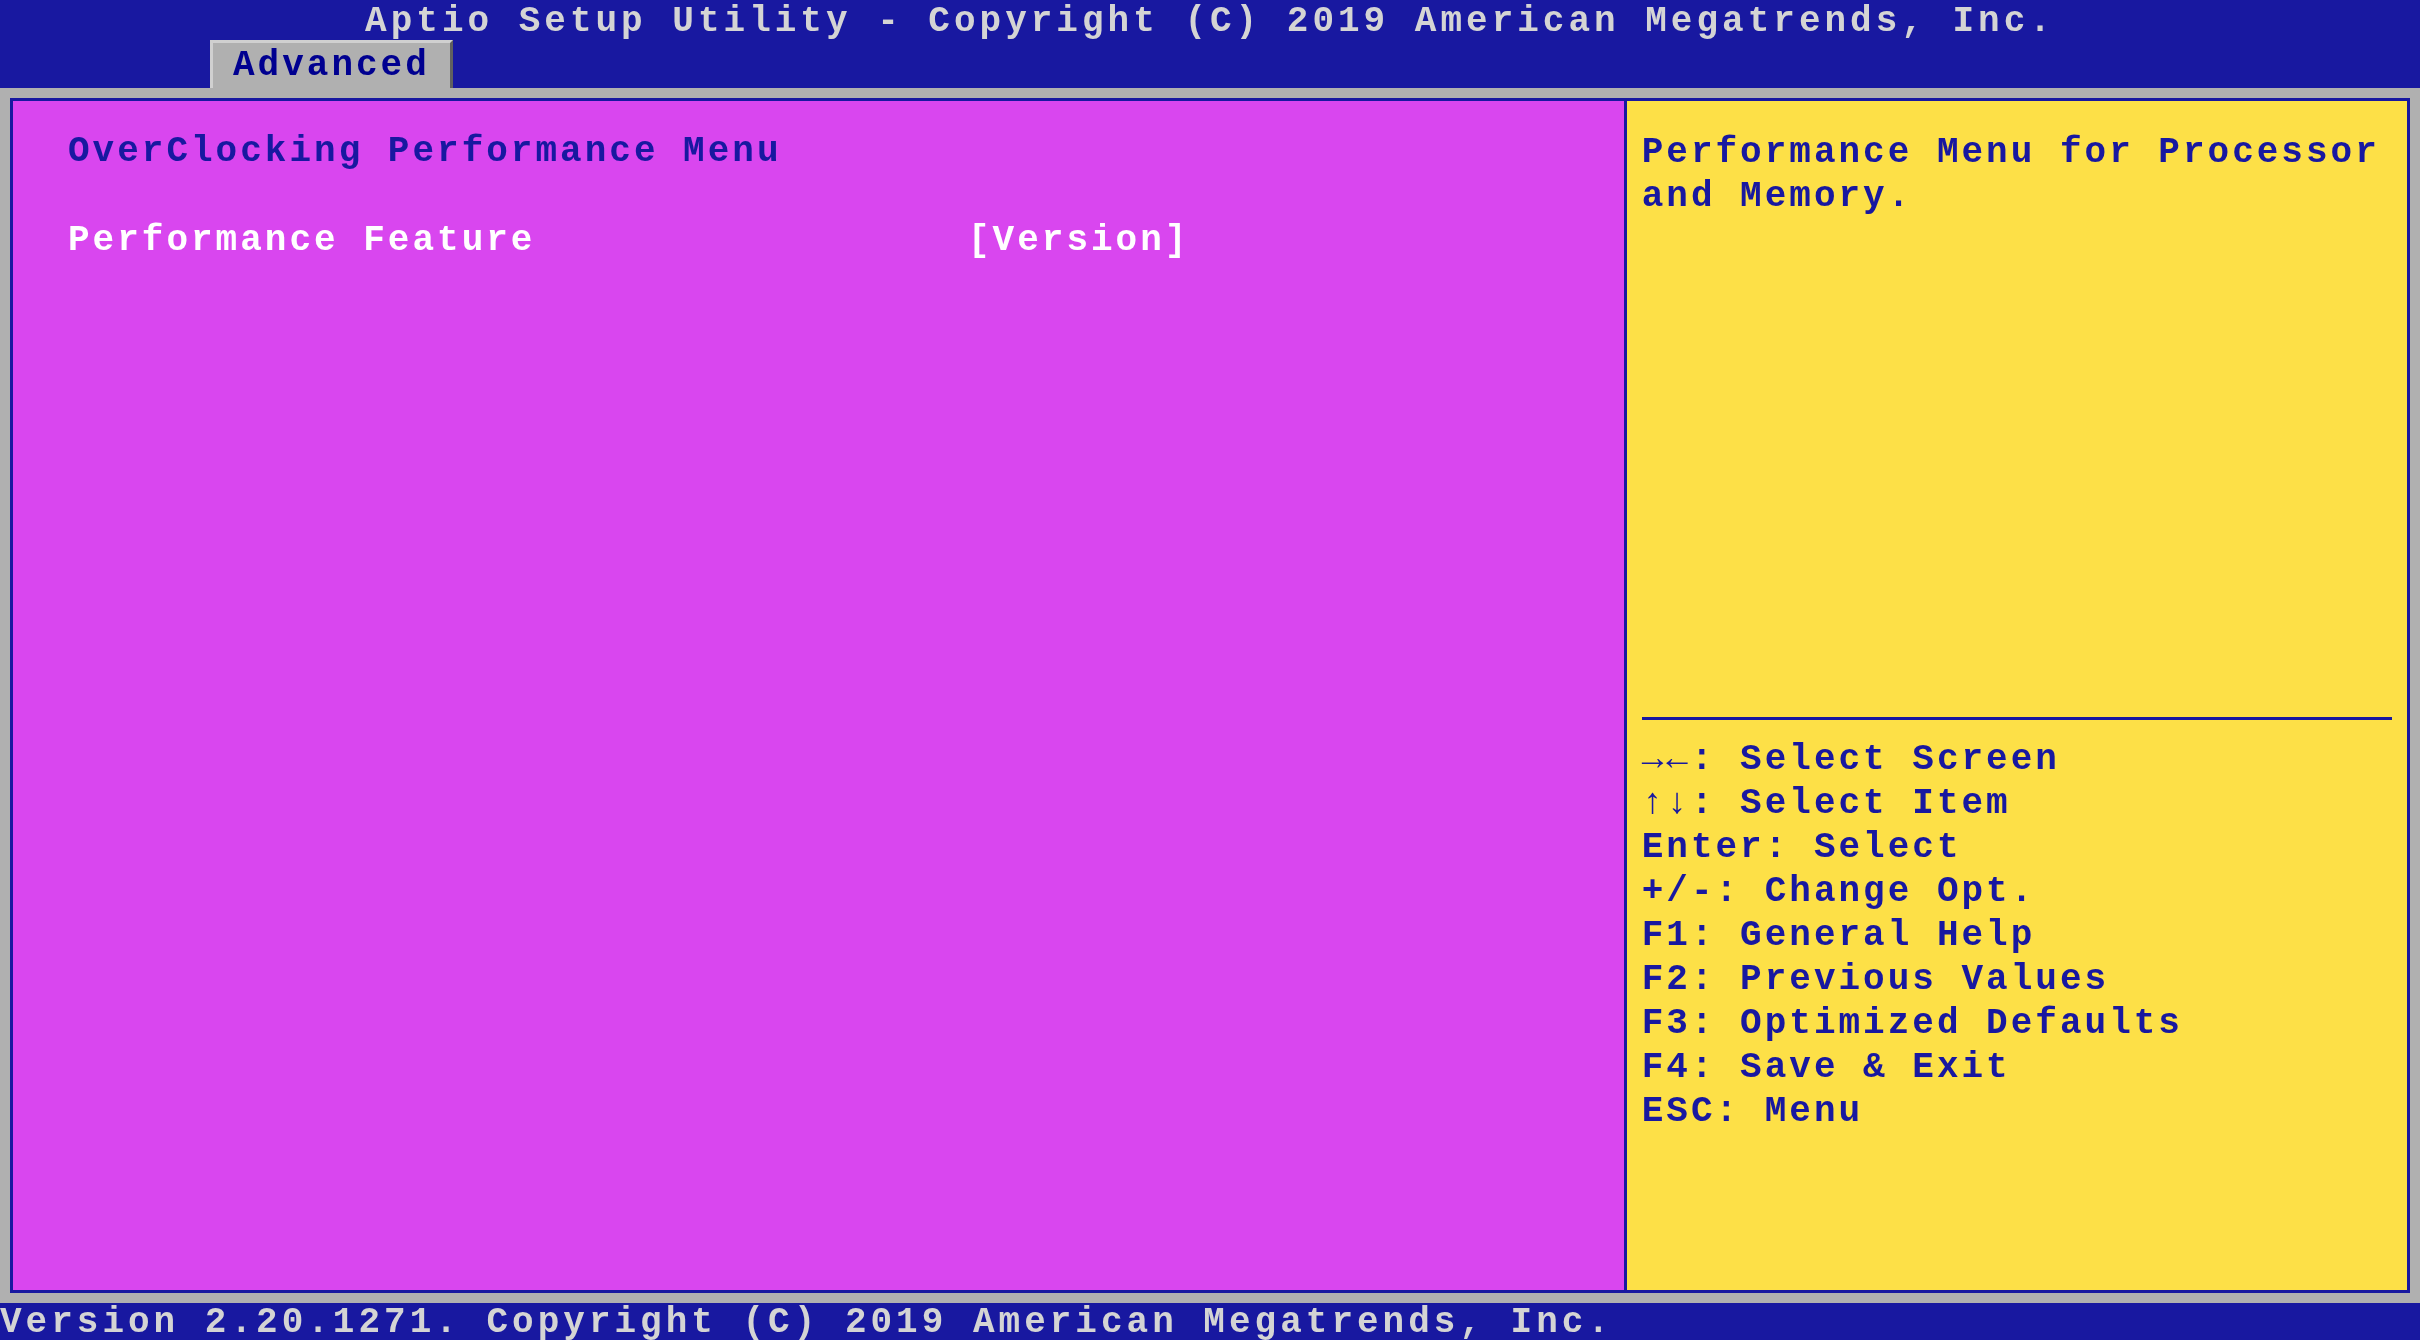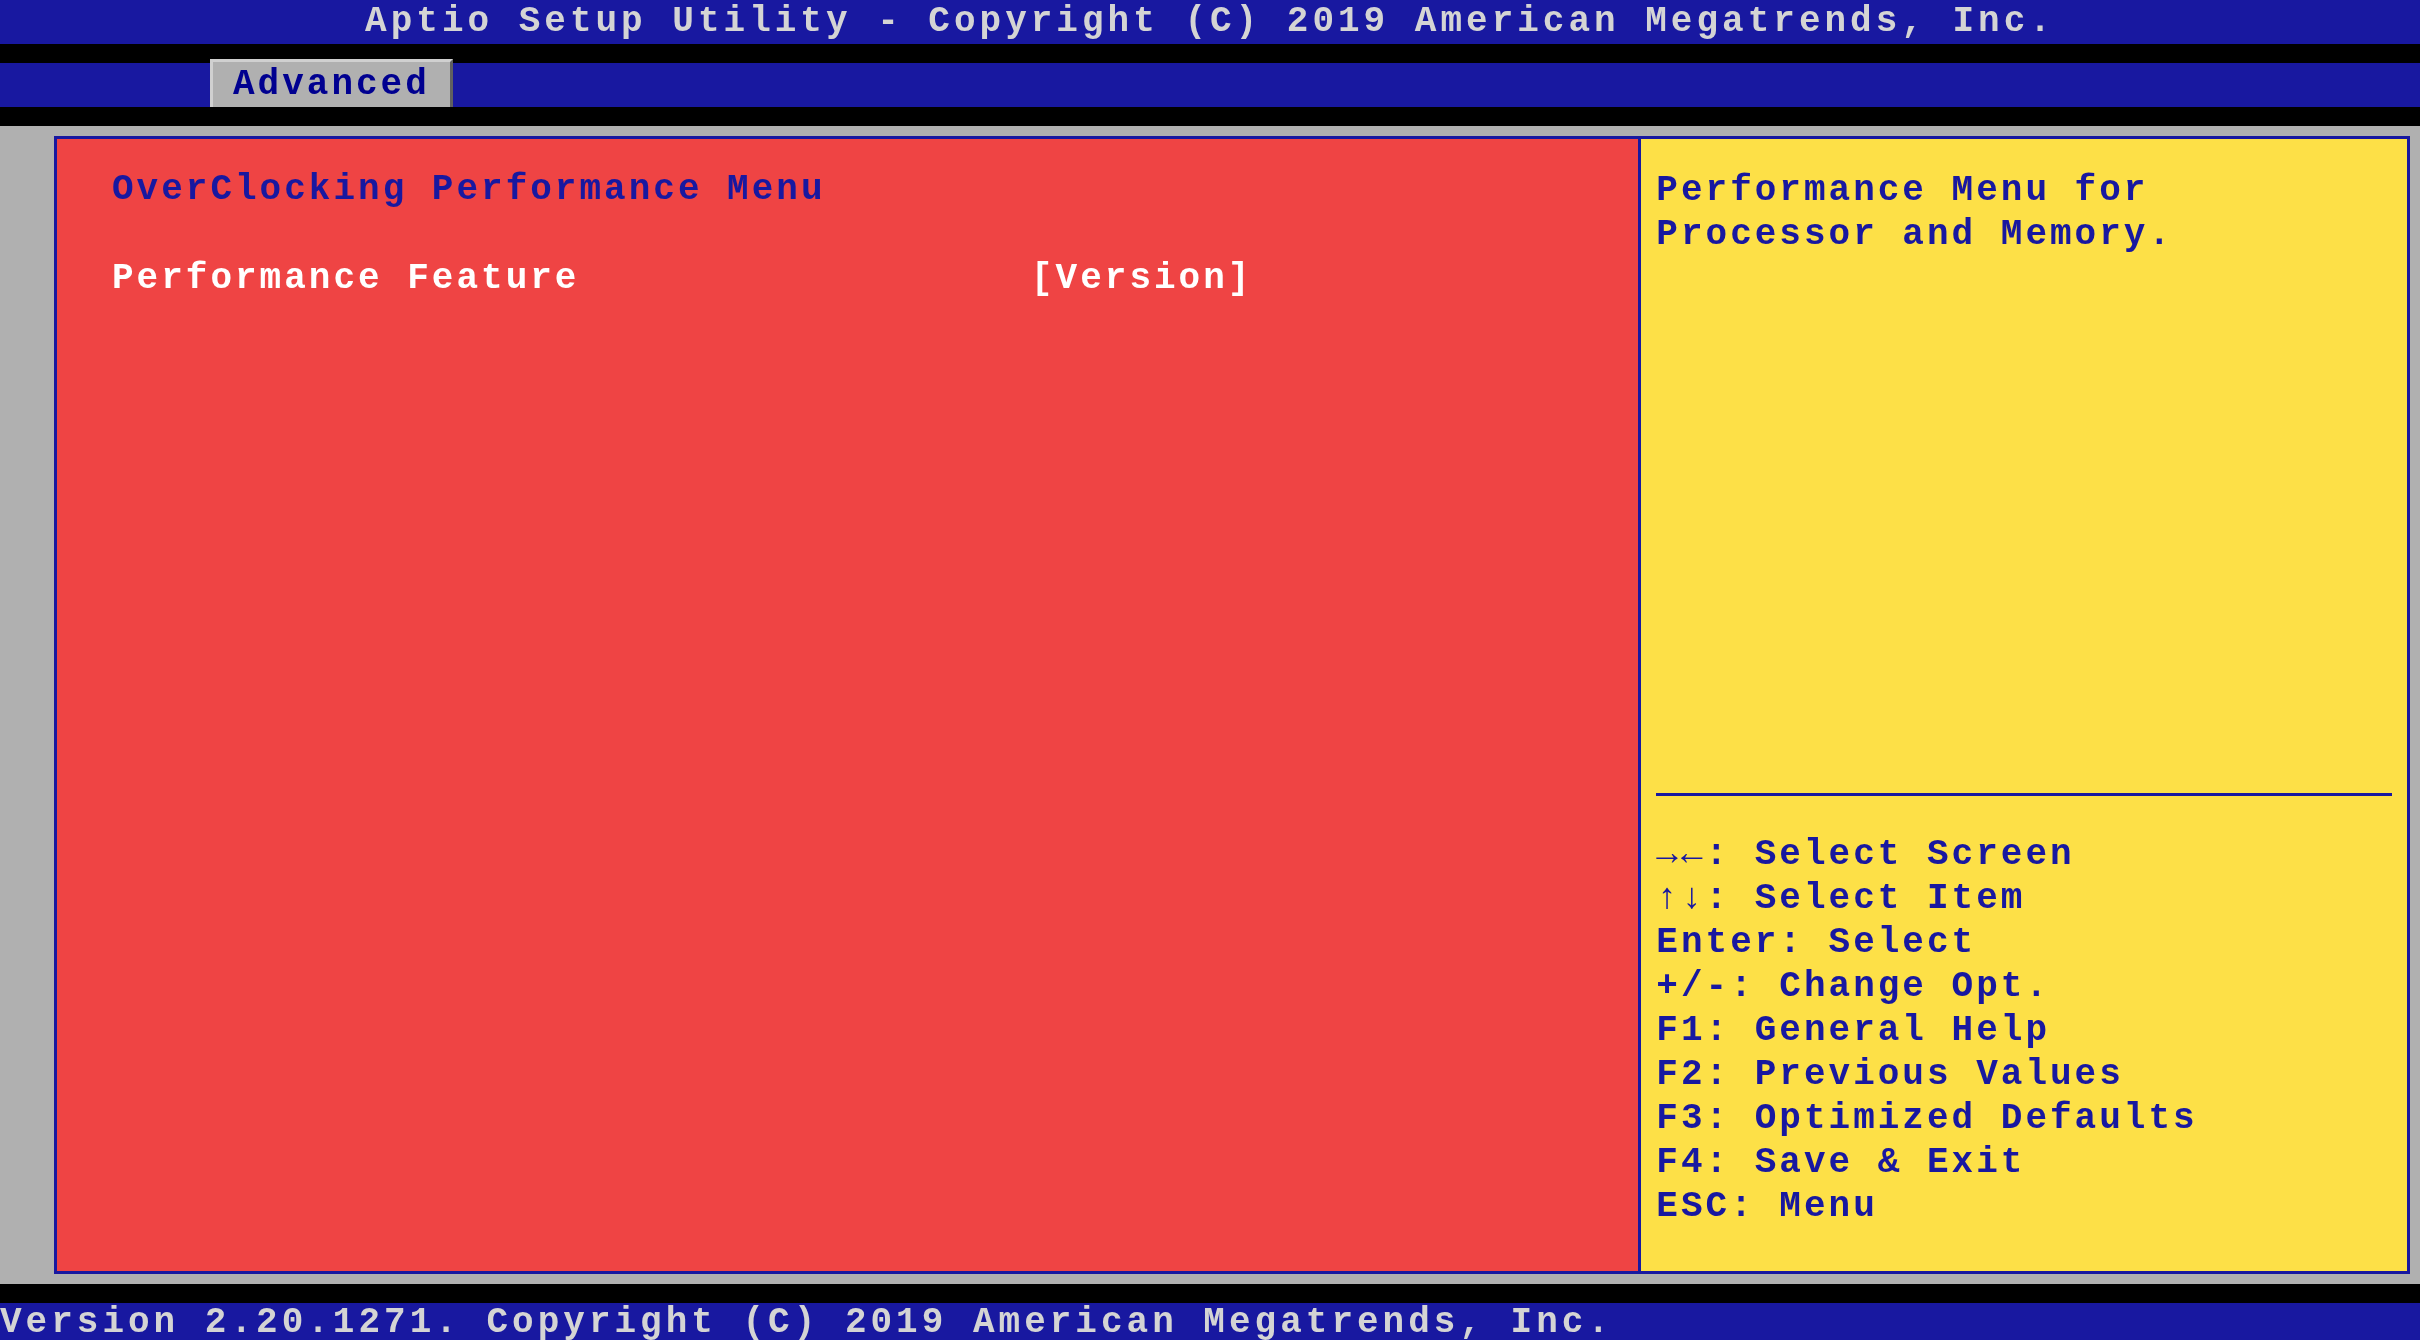--- a/index.html
+++ b/index.html
@@ -1,19 +1,18 @@
 <!DOCTYPE html>
 <html><head>
   <meta charset="utf-8">
   <style>
     * {
       margin: 0;
       padding: 0;
       box-sizing: border-box;
-      gap: 19px;
     }
     body {
       font-family: 'Courier New', monospace;
       background: #000;
       width: 2420px;
       height: 1340px;
       overflow: hidden;
     }
     .bios-container {
       width: 100%;
@@ -52,25 +51,24 @@
     }
     .main-area {
       flex: 1;
       background: #b0b0b0;
       display: flex;
       padding: 10px;
       gap: 0;
     }
     .left-panel {
       flex: 2;
-      background: #ef4444;
+      background: #d946ef;
       border: 3px solid #1818a0;
       padding: 30px 55px;
       border-right: none;
-      margin-left: 44px;
     }
     .right-panel {
       flex: 1;
       background: #fde047;
       border: 3px solid #1818a0;
       padding: 30px 15px;
       display: flex;
       flex-direction: column;
     }
     .menu-title {

